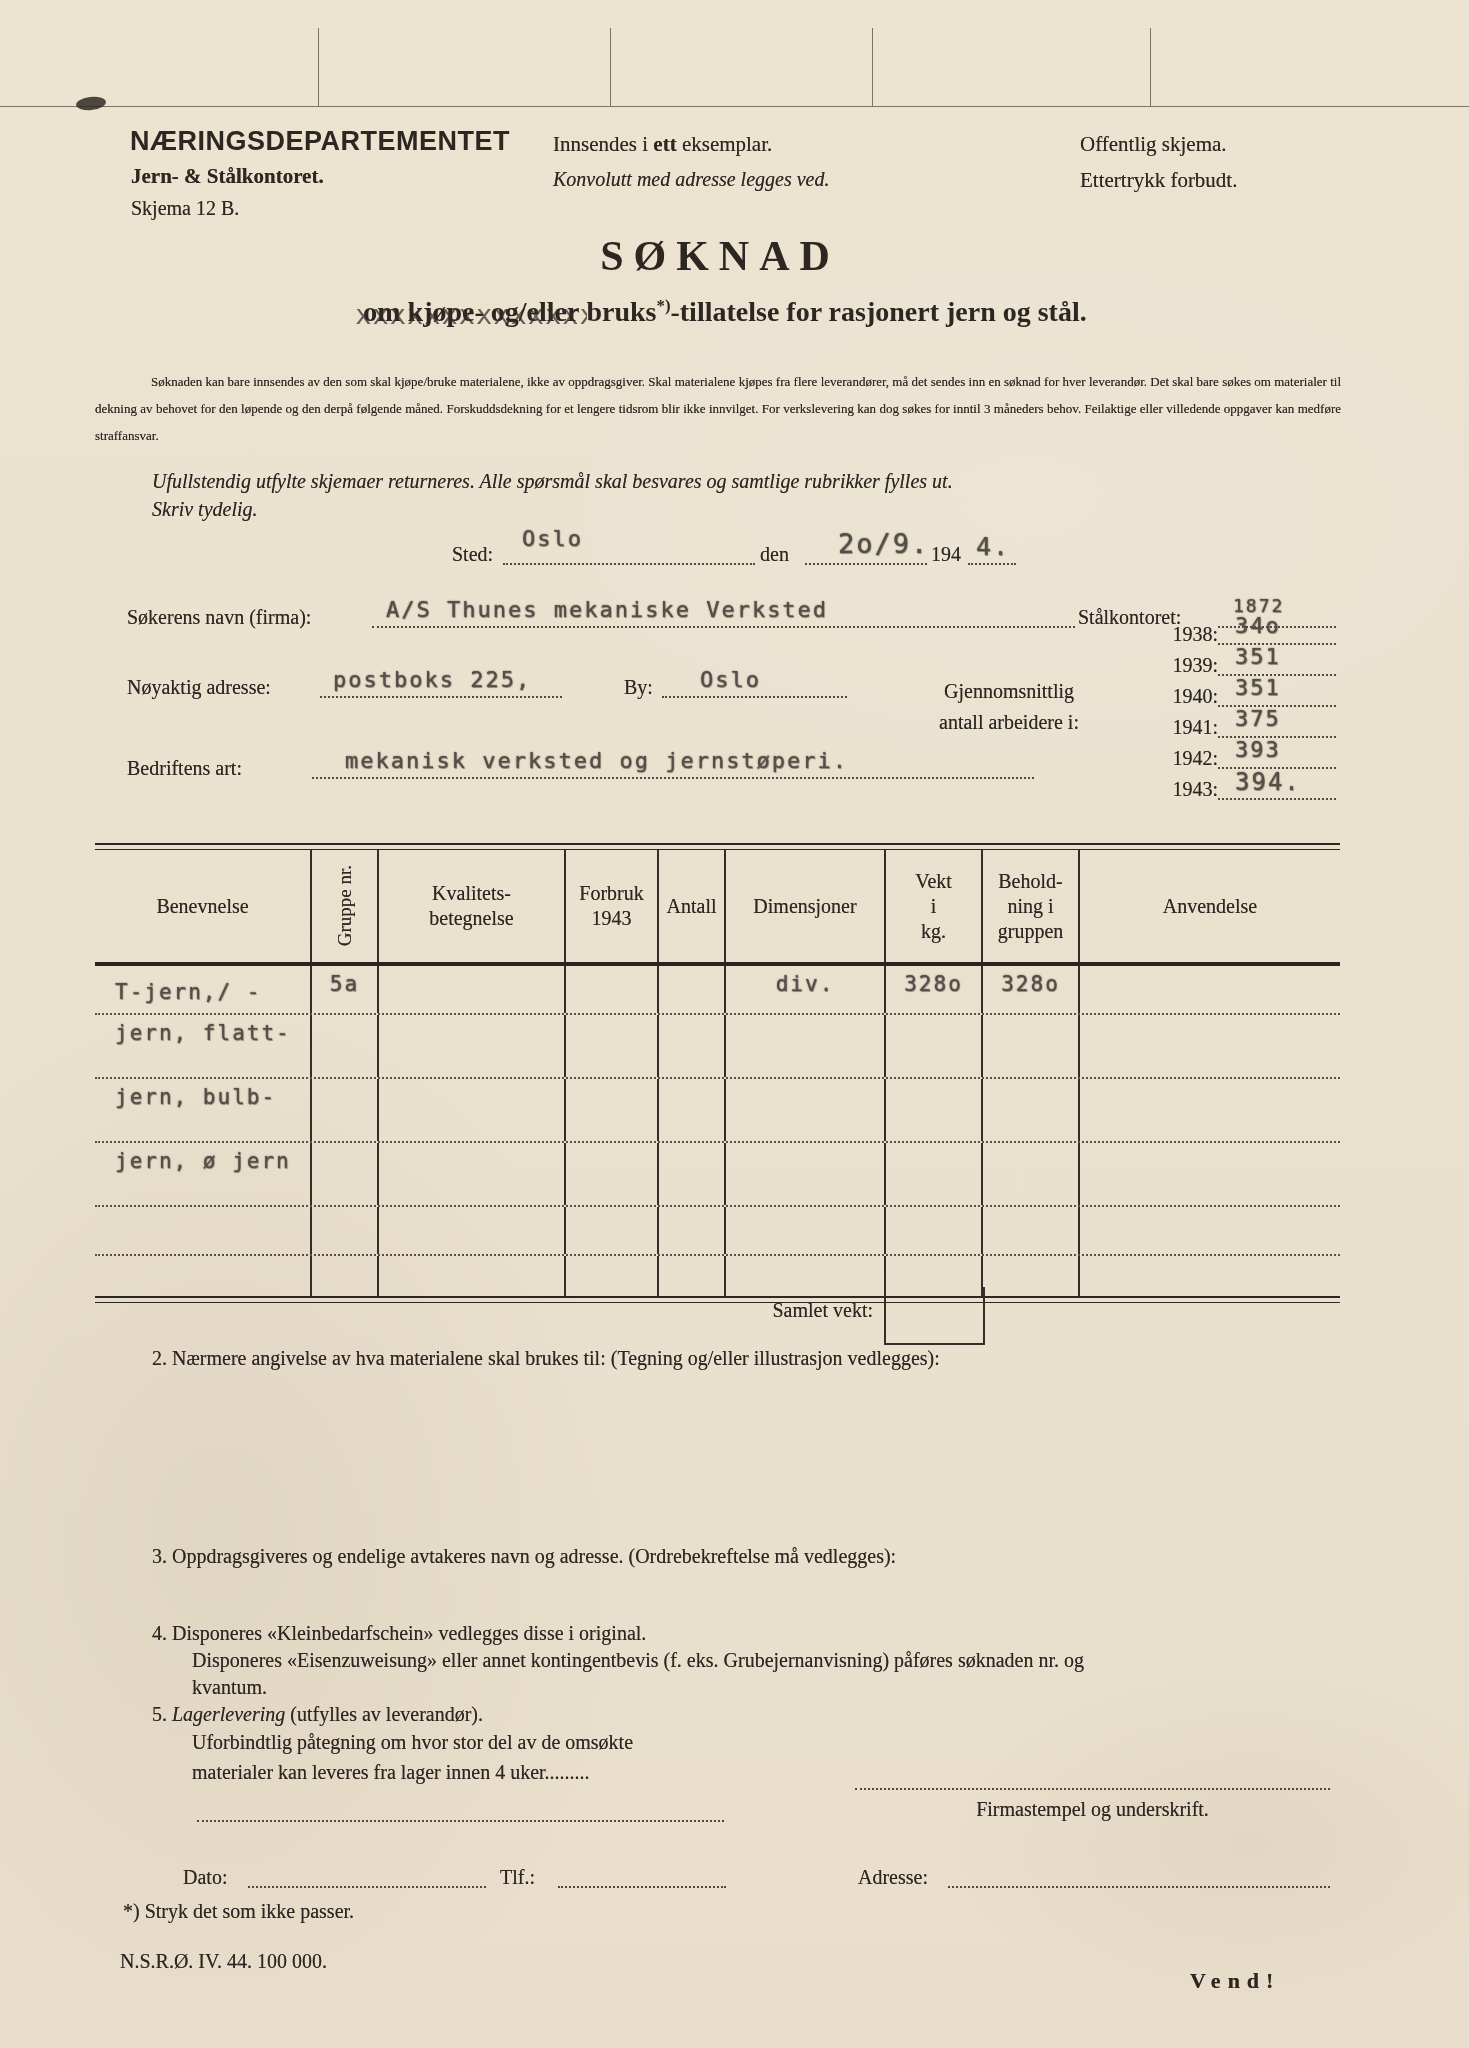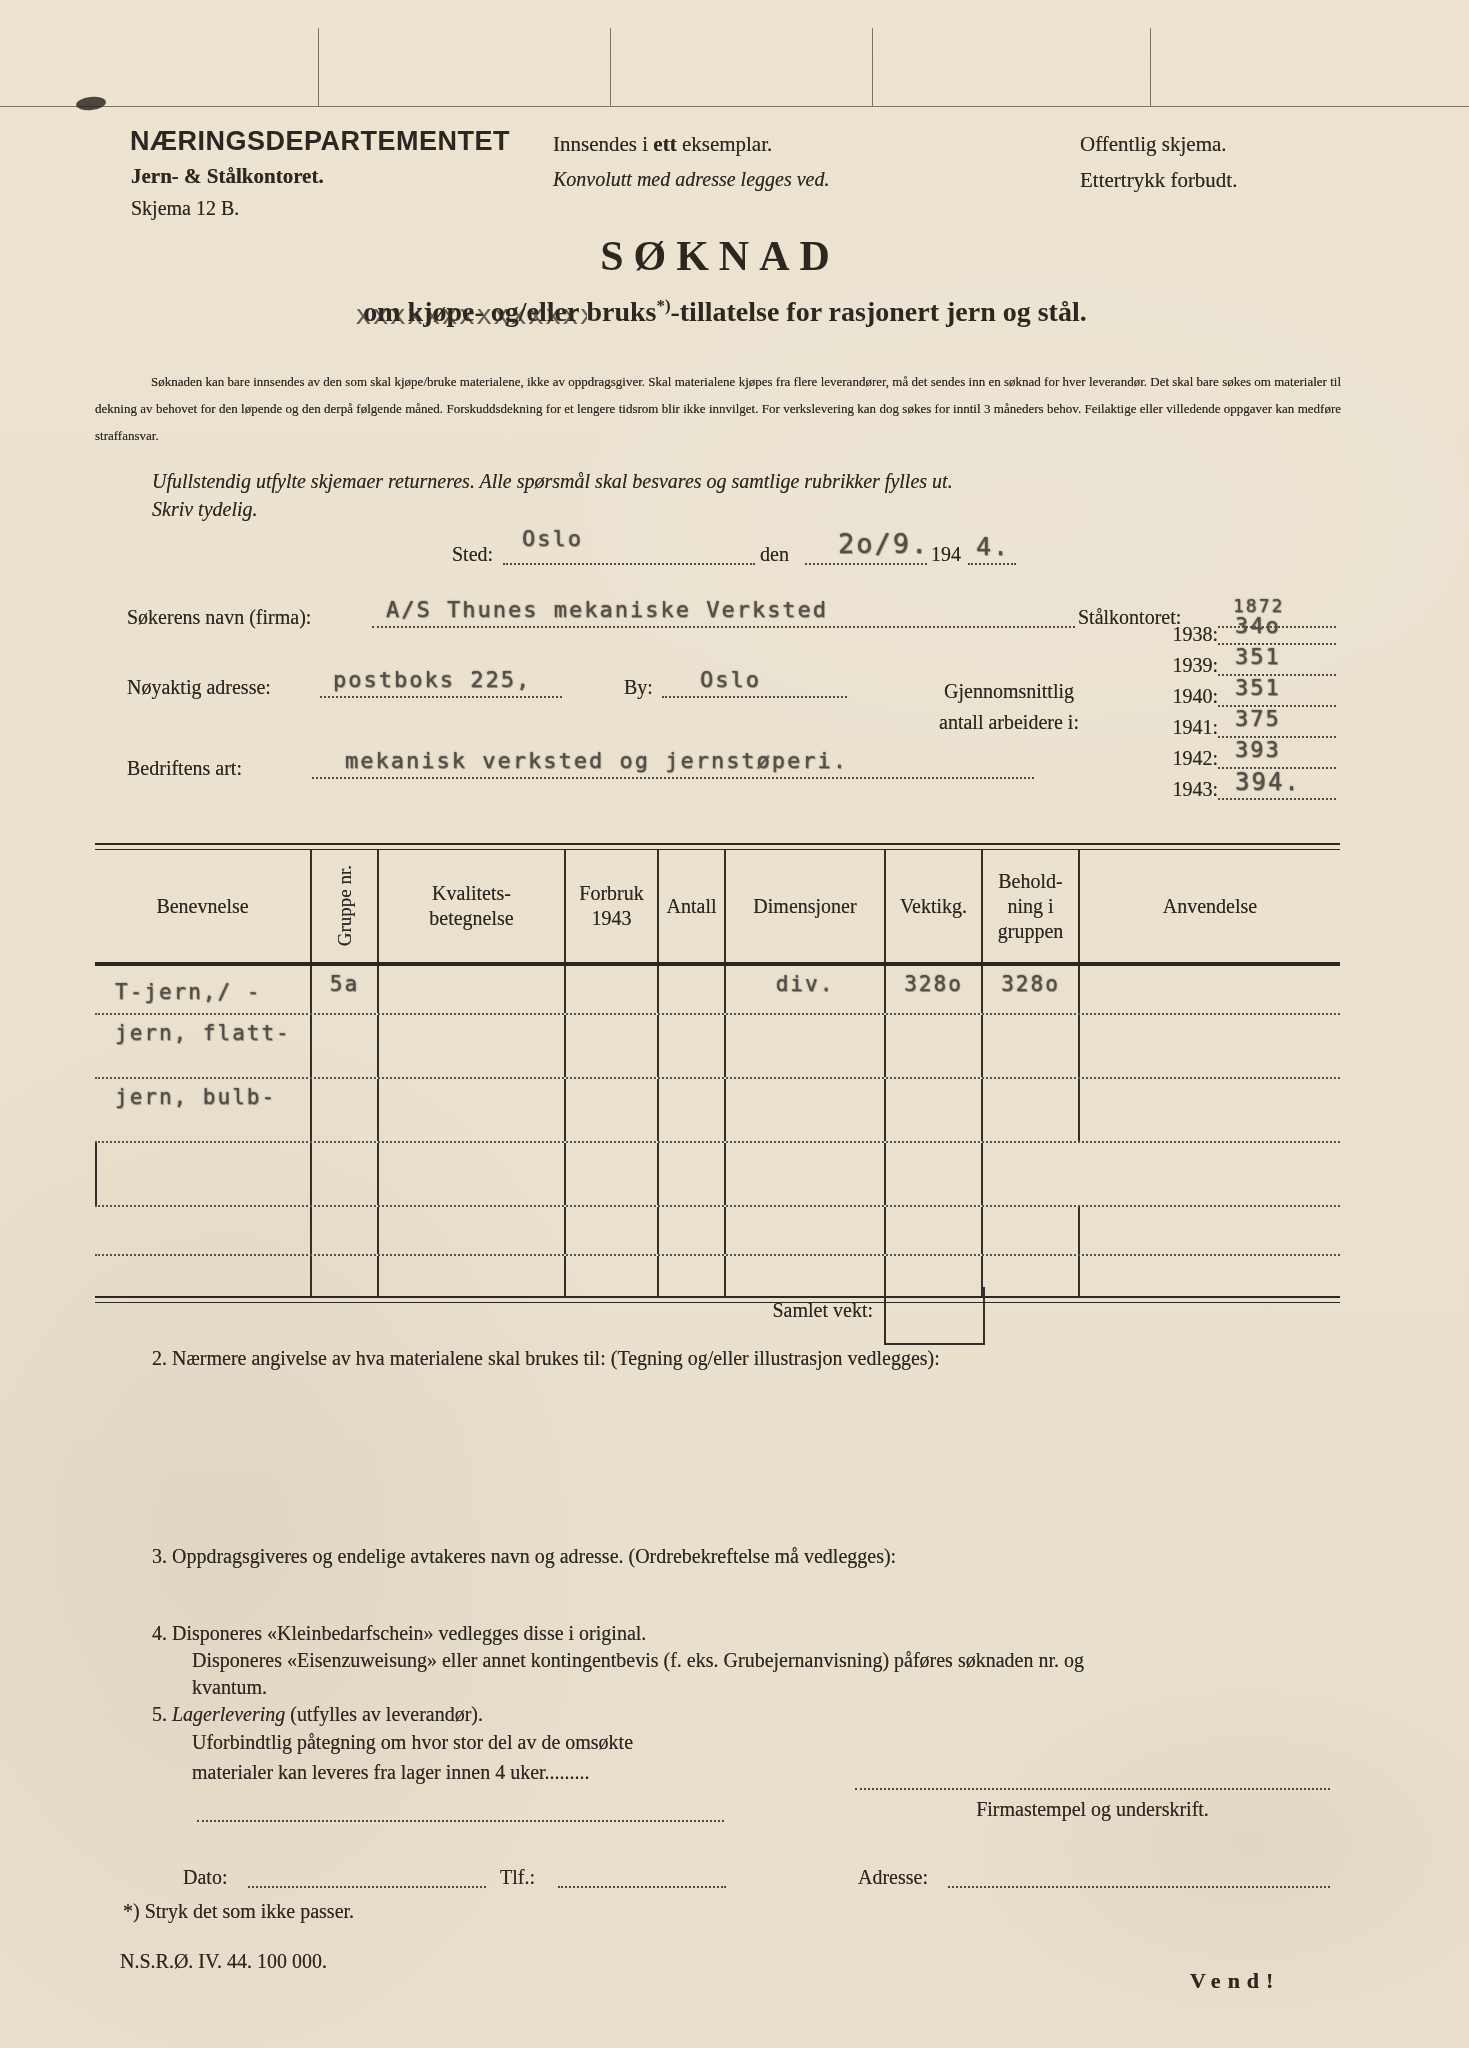--- a/index.html
+++ b/index.html
@@ -146,21 +146,21 @@
       <div class="cell bl sz20 print" style="flex-direction:column;">
           <span>Kvalitets-</span>
           <span>betegnelse</span>
         </div>
       <div class="cell bl sz20 print" style="flex-direction:column;">
           <span>Forbruk</span>
           <span>1943</span>
         </div>
       <div class="cell bl sz20 print">Antall</div>
       <div class="cell bl sz20 print">Dimensjoner</div>
-      <div class="cell bl sz20 print" style="flex-direction:row;">
+      <div class="cell bl sz20 print" style="flex-direction:column;">
           <span>Vekt</span>
           <span>i</span>
           <span>kg.</span>
         </div>
       <div class="cell bl sz20 print" style="flex-direction:column;">
           <span>Behold-</span>
           <span>ning i</span>
           <span>gruppen</span>
         </div>
       <div class="cell bl sz20 print">Anvendelse</div>
@@ -198,20 +198,21 @@
       <div class="cell bl"></div>
       <div class="cell bl"></div>
       <div class="cell bl"></div>
       <div class="cell bl"></div>
       <div class="cell bl"></div>
       <div class="cell bl"></div>
       <div class="cell bl"></div>
     </div>
 
     <div class="grid t-dotted" style="height:62px;">
+      <div class="cell t-cell t-left typed" style="align-items:flex-start;">jern, ø jern</div>
       <div class="cell bl"></div>
       <div class="cell bl"></div>
       <div class="cell bl"></div>
       <div class="cell bl"></div>
       <div class="cell bl"></div>
       <div class="cell bl"></div>
       <div class="cell bl"></div>
       <div class="cell bl"></div>
     </div>
 

